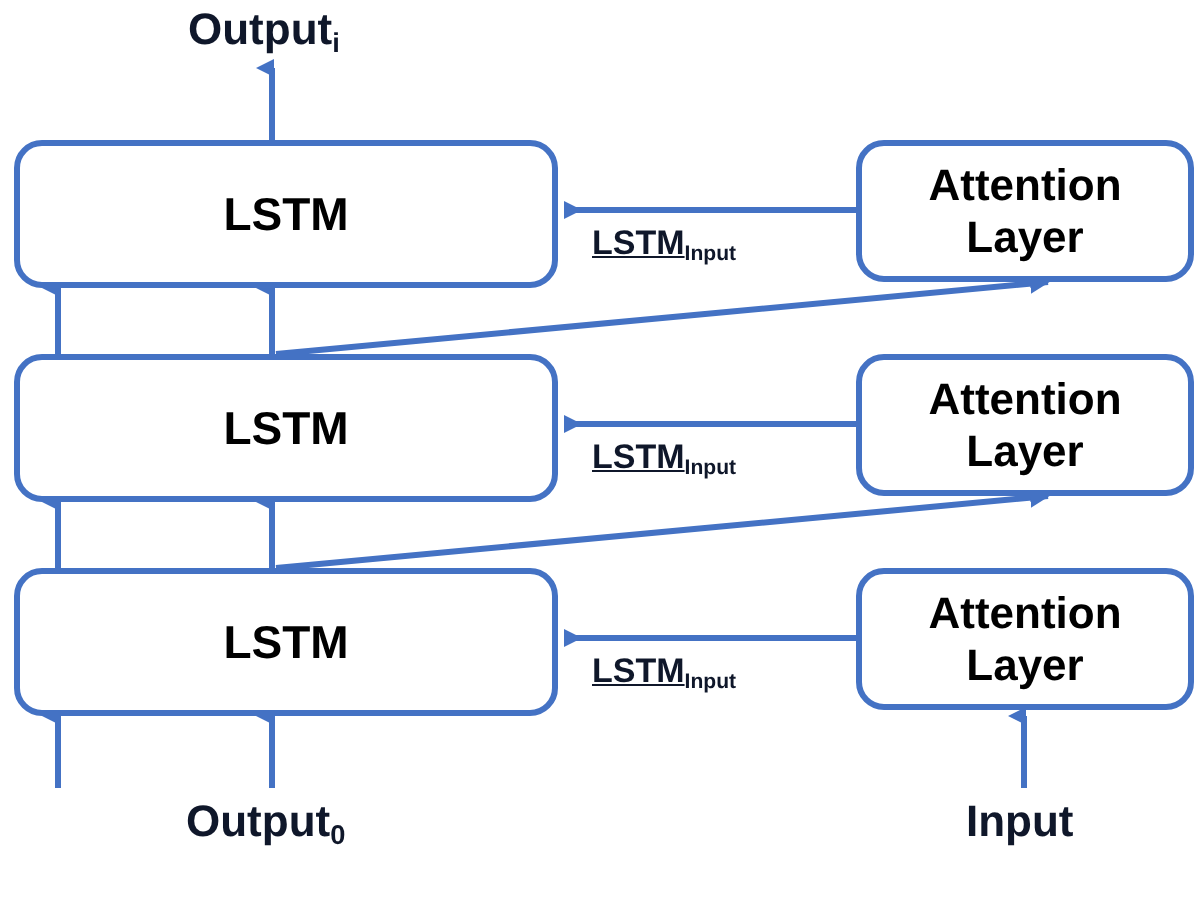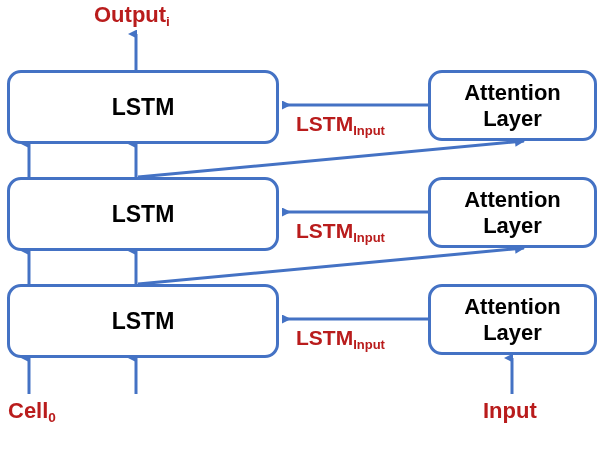--- a/index.html
+++ b/index.html
@@ -40,29 +40,30 @@
   .lstm-node {
     font-size: 23px;
   }
   .attn-node {
     font-size: 22px;
     padding: 0 6px;
     align-items: center;
   }
   .free-label {
     position: absolute;
-    color: #b91c1c;
+    color: #0f172a;
     font-weight: bold;
     white-space: nowrap;
   }
   .io-label {
     font-size: 22px;
   }
   .edge-label {
-    font-size: 21px;
+    font-size: 17px;
+    text-decoration: underline;
   }
   .free-label sub {
     font-size: 0.62em;
     font-weight: bold;
     vertical-align: baseline;
     position: relative;
     bottom: -0.28em;
   }
 </style>
 </head>
@@ -134,20 +135,20 @@
   <div class="free-label edge-label" style="left:296px; top:219px;">
     <span>LSTM</span><sub>Input</sub>
   </div>
   <div class="free-label edge-label" style="left:296px; top:326px;">
     <span>LSTM</span><sub>Input</sub>
   </div>
 
   <div class="free-label io-label" style="left:94px; top:2px;">
     <span>Output</span><sub>i</sub>
   </div>
-  <div class="free-label io-label" style="left:8px; top:398px;">
-    <span>Cell</span><sub>0</sub>
+  <div class="free-label io-label" style="left:93px; top:398px;">
+    <span>Output</span><sub>0</sub>
   </div>
   <div class="free-label io-label" style="left:483px; top:398px;">
     <span>Input</span>
   </div>
 
 </div>
 
 </body></html>

